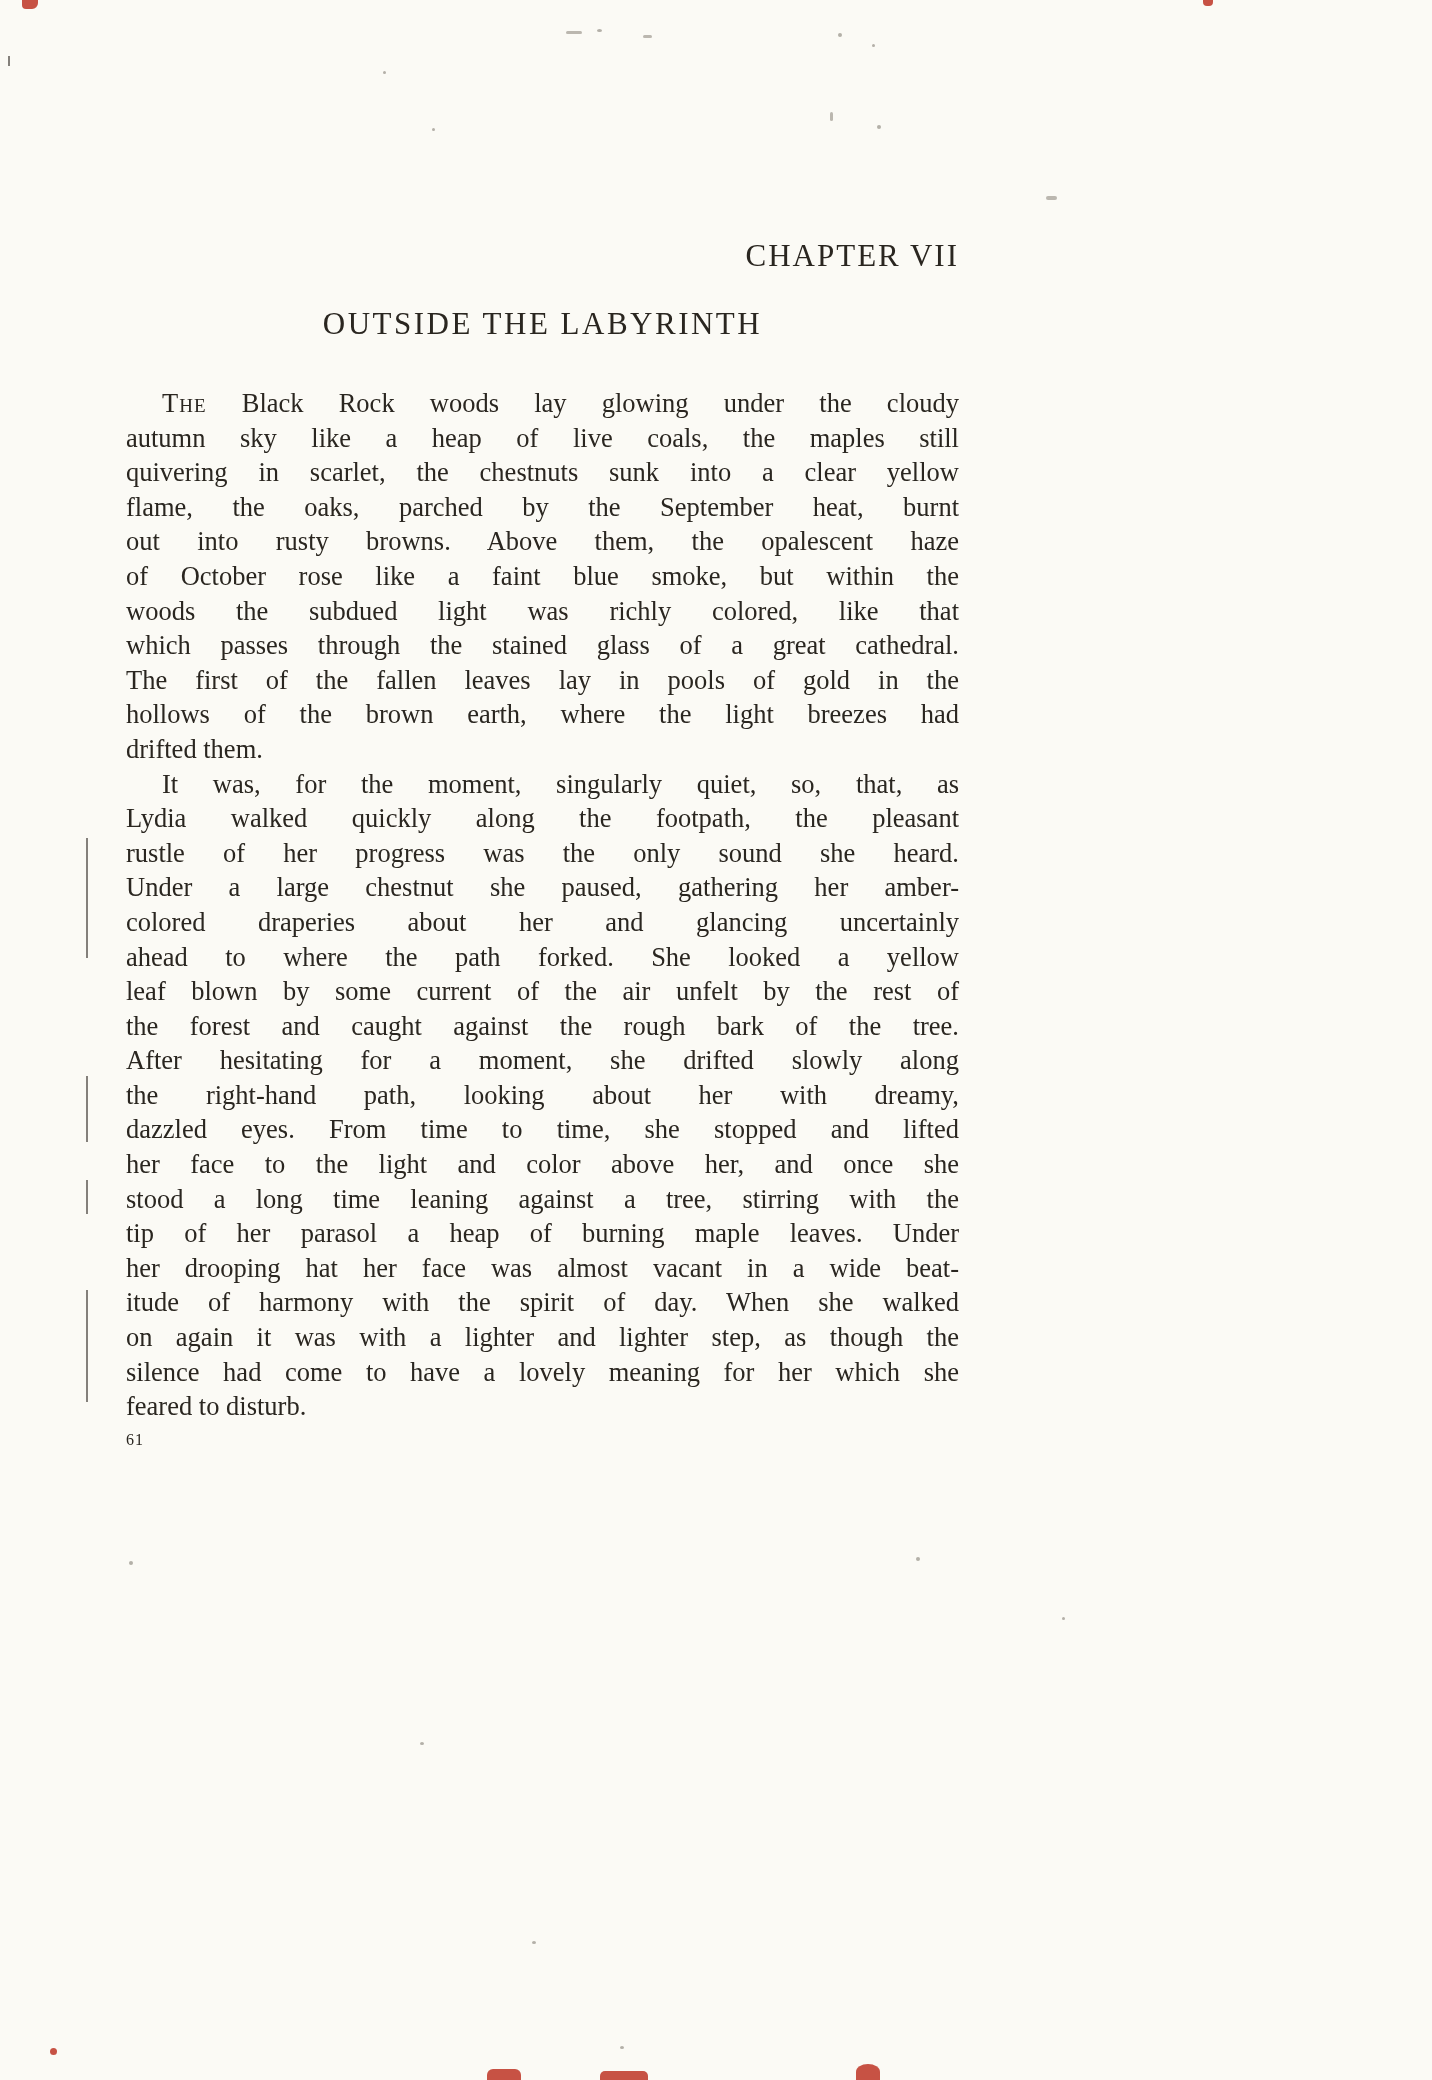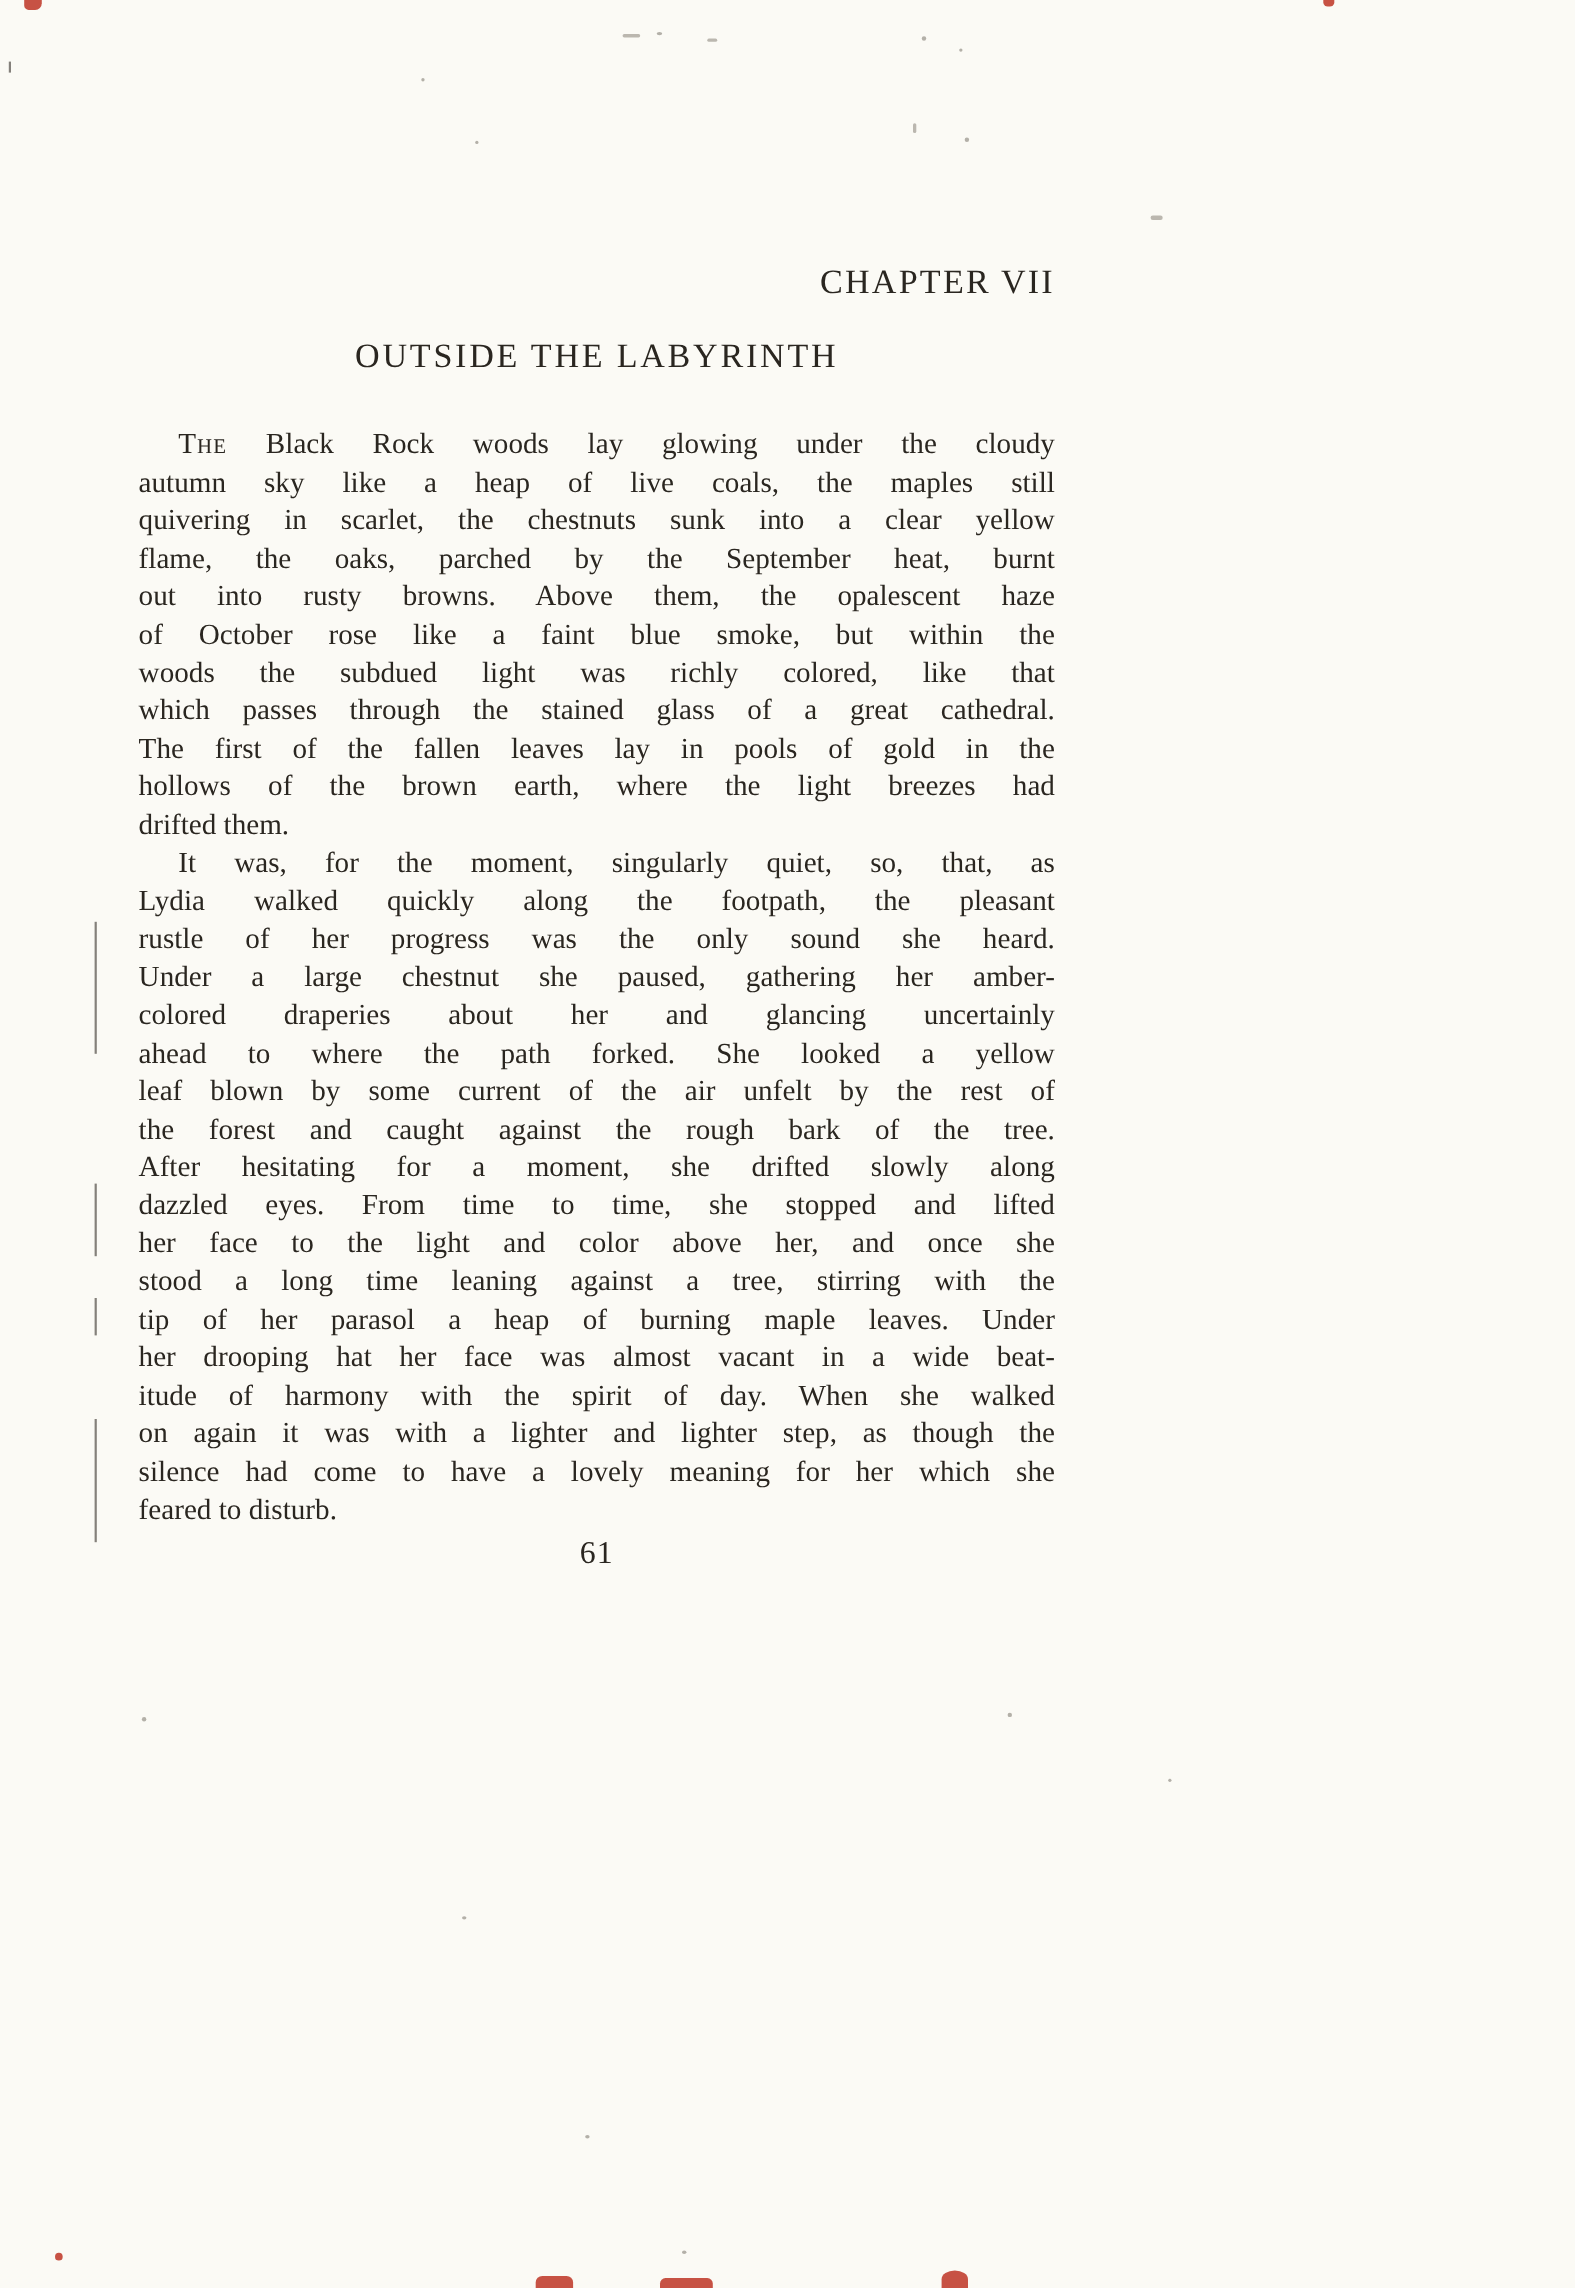--- a/index.html
+++ b/index.html
@@ -49,22 +49,22 @@
   .line.indent { text-indent: 36px; }
   .line.last { text-align-last: left; }
 
   .smallcaps {
     font-variant: small-caps;
     letter-spacing: 1px;
   }
 
   .page-number {
     margin-top: 7px;
-    text-align: center;
-    font-size: 29px;
+    text-align: left;
+    font-size: 16px;
     letter-spacing: 1px;
   }
 
   
   .artifact { position: absolute; pointer-events: none; }
   .red { background: var(--scan-red, #bf3a2b); opacity: 0.88; }
   .speck { background: #6c665c; opacity: 0.5; border-radius: 50%; }
   .dash { background: #6c665c; opacity: 0.45; border-radius: 2px; }
   .edge-line { background: #433f39; opacity: 0.65; width: 2px; }
 
@@ -126,20 +126,21 @@
     <div>
       <div class="line indent">It was, for the moment, singularly quiet, so, that, as</div>
       <div class="line">Lydia walked quickly along the footpath, the pleasant</div>
       <div class="line">rustle of her progress was the only sound she heard.</div>
       <div class="line">Under a large chestnut she paused, gathering her amber-</div>
       <div class="line">colored draperies about her and glancing uncertainly</div>
       <div class="line">ahead to where the path forked.  She looked a yellow</div>
       <div class="line">leaf blown by some current of the air unfelt by the rest of</div>
       <div class="line">the forest and caught against the rough bark of the tree.</div>
       <div class="line">After hesitating for a moment, she drifted slowly along</div>
+      <div class="line">the right-hand path, looking about her with dreamy,</div>
       <div class="line">dazzled eyes.  From time to time, she stopped and lifted</div>
       <div class="line">her face to the light and color above her, and once she</div>
       <div class="line">stood a long time leaning against a tree, stirring with the</div>
       <div class="line">tip of her parasol a heap of burning maple leaves.  Under</div>
       <div class="line">her drooping hat her face was almost vacant in a wide beat-</div>
       <div class="line">itude of harmony with the spirit of day.  When she walked</div>
       <div class="line">on again it was with a lighter and lighter step, as though the</div>
       <div class="line">silence had come to have a lovely meaning for her which she</div>
       <div class="line last">feared to disturb.</div>
     </div>

